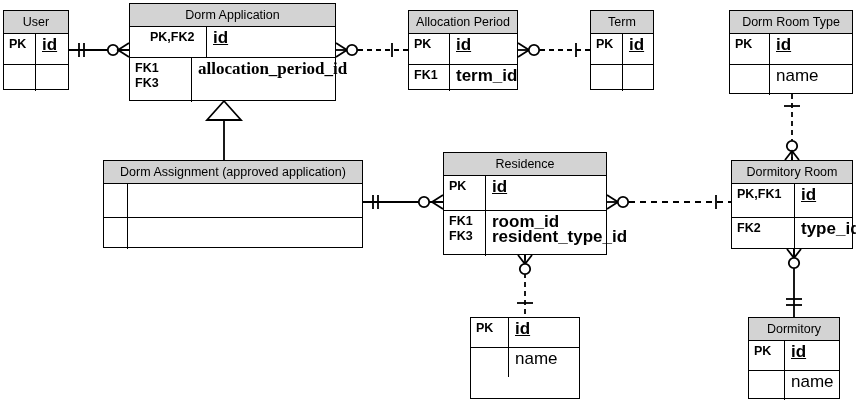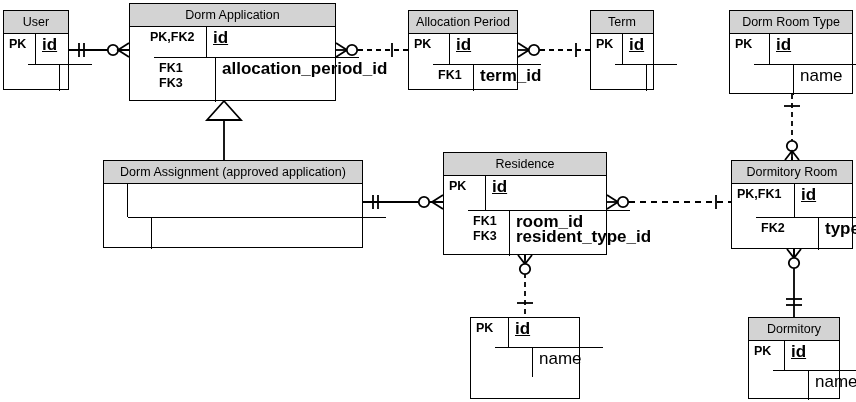--- a/index.html
+++ b/index.html
@@ -10,21 +10,21 @@
   svg#wires{position:absolute;left:0;top:0;width:856px;height:402px;
             pointer-events:none;}
 
   .entity{position:absolute;box-sizing:border-box;border:1.6px solid #000;
           background:#fff;}
   .ent-title{box-sizing:border-box;background:#d3d3d3;border-bottom:1.6px solid #000;
              text-align:center;font-size:12.5px;color:#000;
              display:flex;align-items:center;justify-content:center;
              white-space:nowrap;}
   .ent-row{box-sizing:border-box;display:flex;width:100%;}
-  .ent-row.divider{border-top:1.6px solid #000;margin-left:24px;}
+  .ent-row.divider{border-top:1.6px solid #000;}
   .cell-key{box-sizing:border-box;border-right:1.6px solid #000;
             font-weight:bold;font-size:12.5px;color:#000;
             padding:3px 5px 0 5px;line-height:15px;white-space:nowrap;}
   .cell-attr{box-sizing:border-box;font-size:17px;color:#000;
              padding:3px 5px 0 6px;line-height:15px;white-space:nowrap;}
   .cell-attr.bold{font-weight:bold;}
   .cell-attr.pk{font-weight:bold;text-decoration:underline;}
   .cell-attr.plain{font-weight:normal;}
   .stack{display:block;}
 </style>
@@ -136,21 +136,21 @@
           <div class="cell-attr">
             <span class="stack cell-attr pk" style="padding: 0px;">id</span>
           </div>
         </div>
         <div class="ent-row divider" style="height: 45px;">
           <div class="cell-key" style="width: 62px; min-width: 62px;">
             <span class="stack">FK1</span>
             <span class="stack">FK3</span>
           </div>
           <div class="cell-attr">
-            <span class="stack cell-attr bold" style="padding: 0px;">allocation_period_id</span>
+            <span class="stack cell-attr bold" style="padding: 0px; font-family: Liberation Serif, serif;">allocation_period_id</span>
           </div>
         </div>
       </div>
       <div class="entity" style="left: 408px; top: 10px; width: 110px; height: 80px;">
         <div class="ent-title" style="height: 23px;">Allocation Period</div>
         <div class="ent-row" style="height: 30px;">
           <div class="cell-key" style="width: 41px; min-width: 41px;">
             <span class="stack">PK</span>
           </div>
           <div class="cell-attr">

